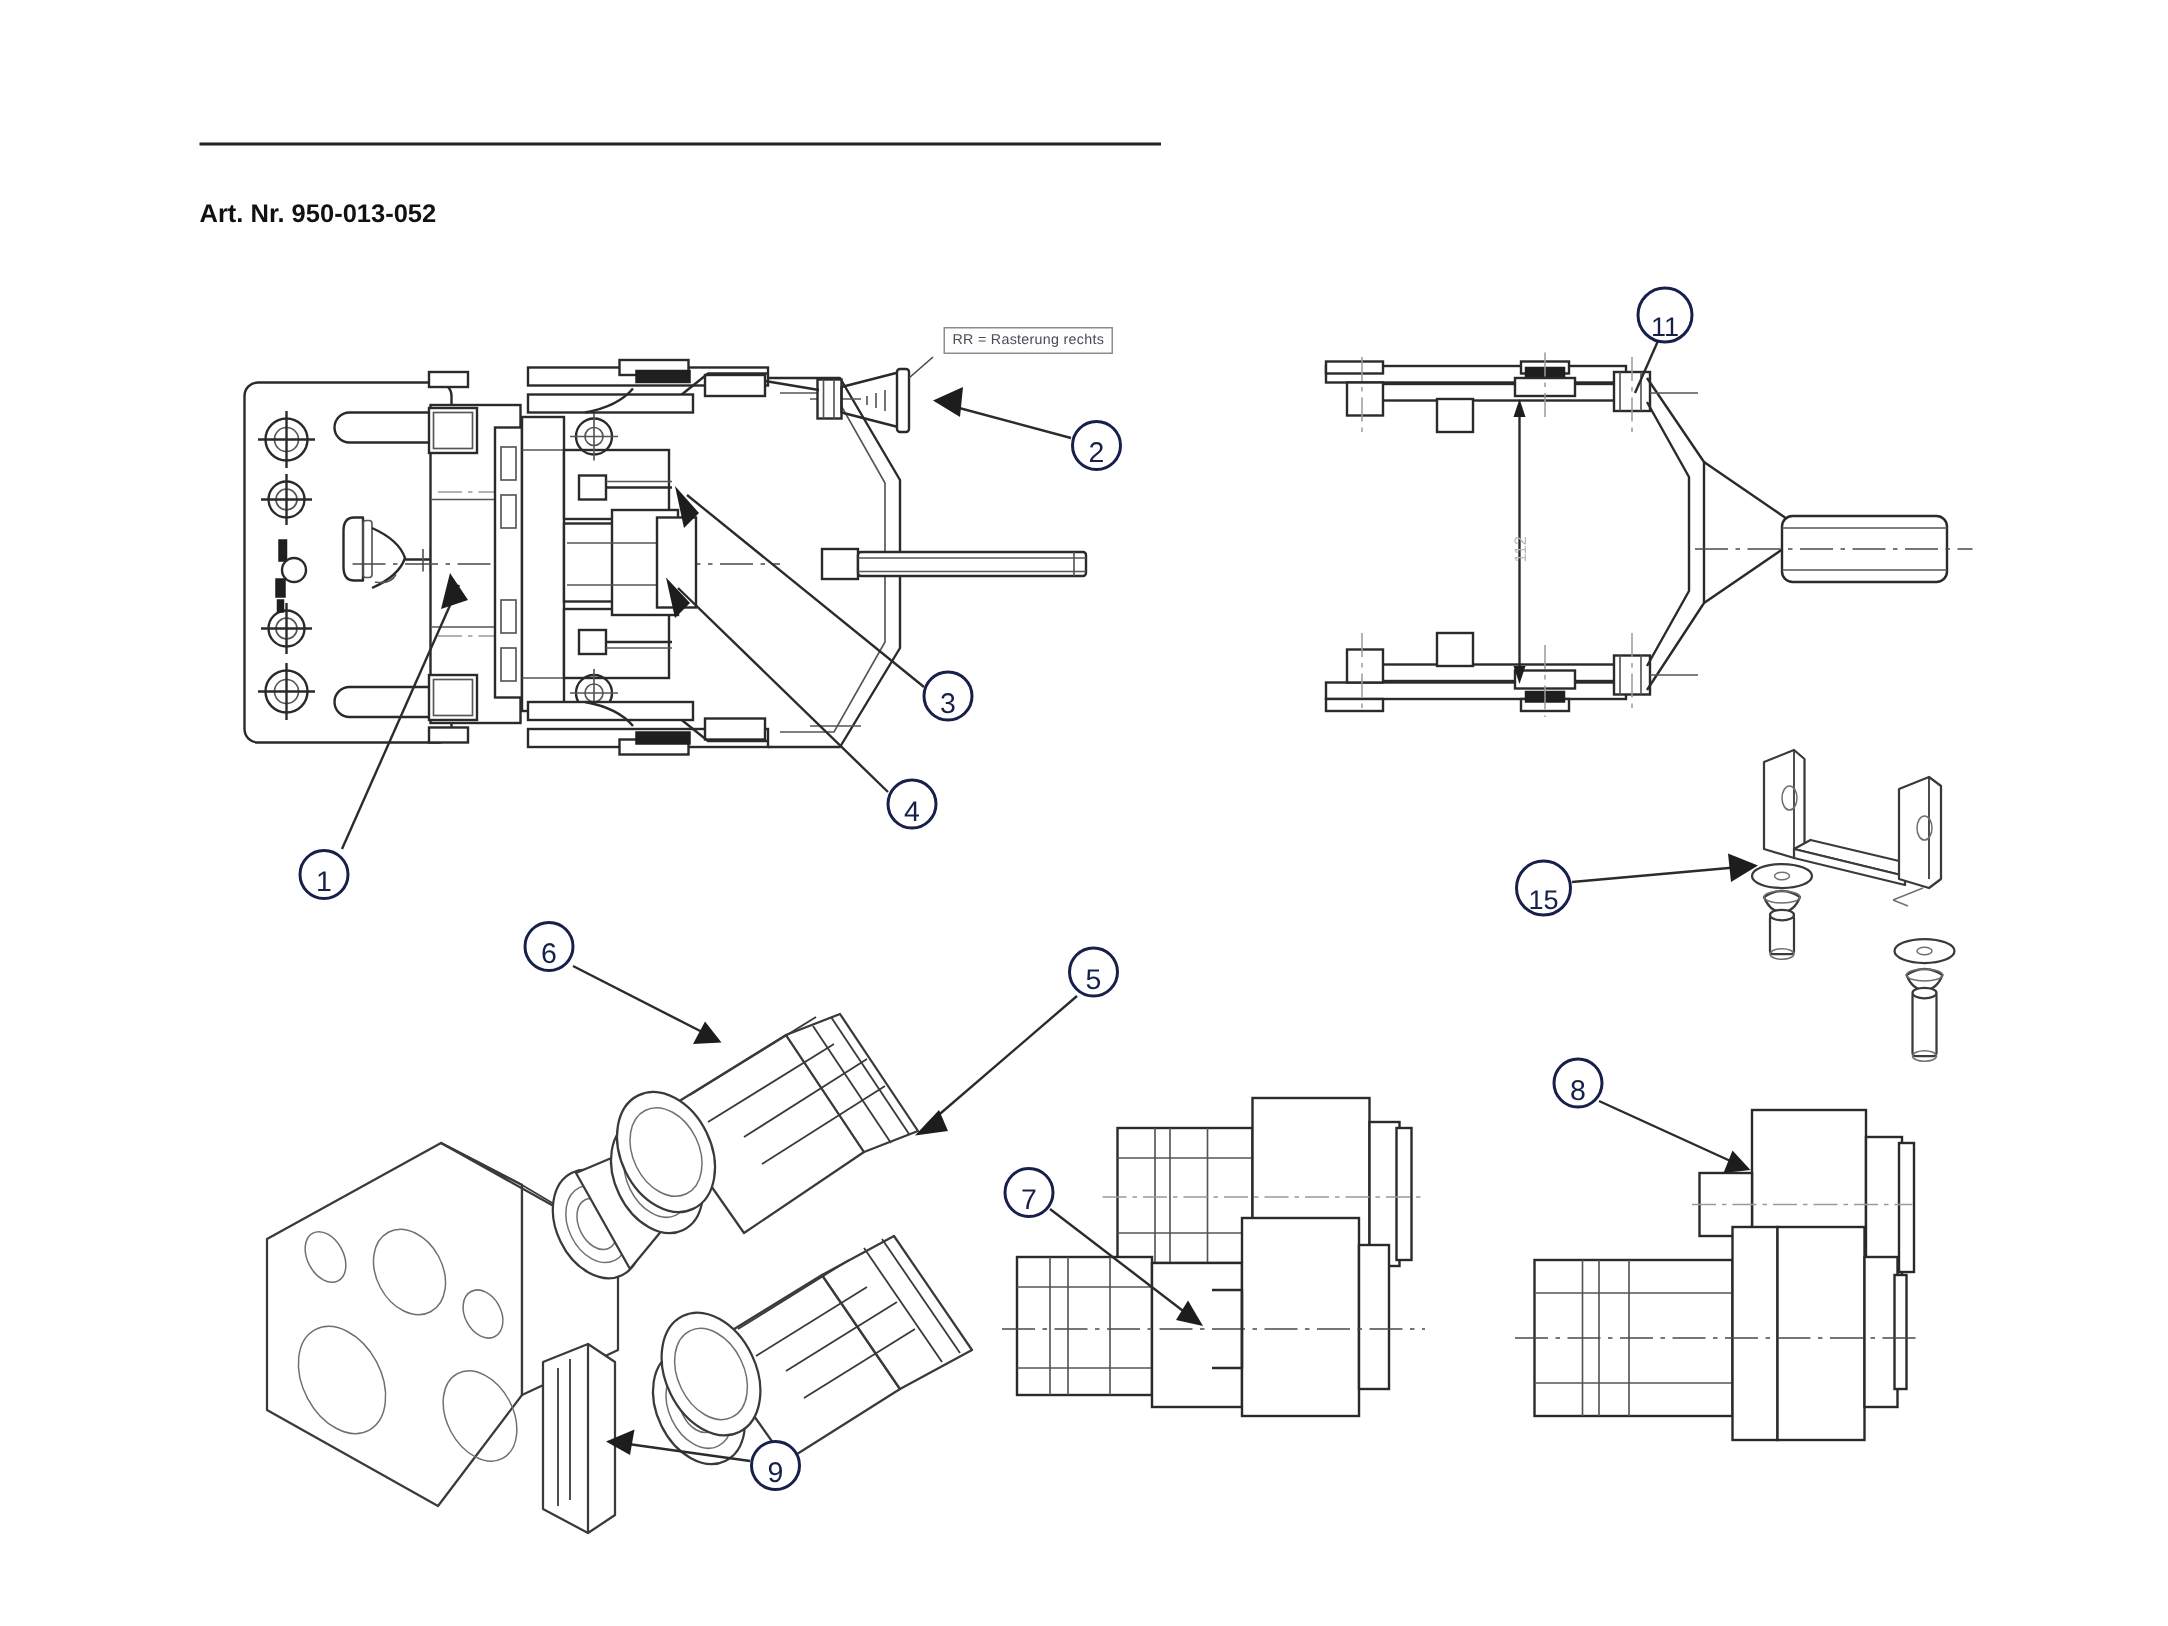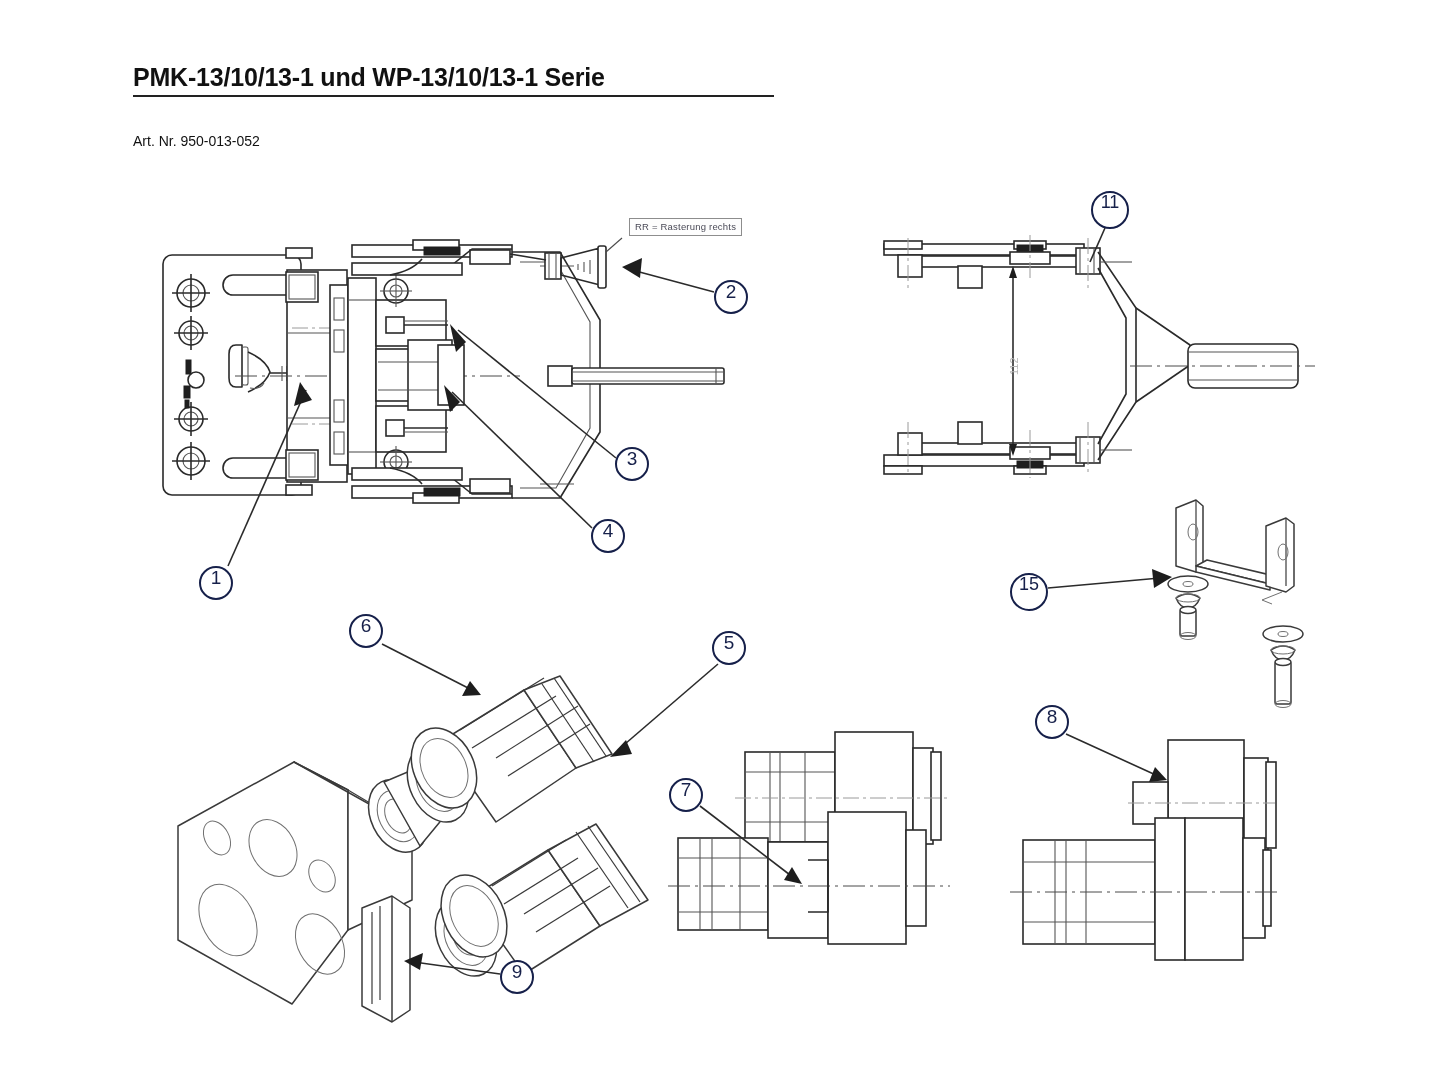--- a/index.html
+++ b/index.html
@@ -6,25 +6,25 @@
   html,body{margin:0;padding:0;background:#ffffff;}
   body{width:1445px;height:1084px;position:relative;overflow:hidden;
        font-family:"Liberation Sans",sans-serif;color:#000;}
 
   #sheet{position:absolute;inset:0;background:#fff;}
 
   
   .title{position:absolute;left:133px;top:63px;font-size:25px;font-weight:bold;
          letter-spacing:-.2px;color:#111;white-space:nowrap;}
   .title-rule{position:absolute;left:133px;top:95px;width:641px;height:2px;background:#222;}
-  .artnr{position:absolute;left:133px;top:133px;font-size:14px;font-weight:normal;color:#111;white-space:nowrap;}
+  .artnr{position:absolute;left:133px;top:133px;font-size:17px;font-weight:bold;color:#111;white-space:nowrap;}
 
   
   .balloon{position:absolute;width:34px;height:34px;border:2px solid #16204a;border-radius:50%;
-           box-sizing:border-box;display:flex;align-items:flex-start;justify-content:center;
+           box-sizing:border-box;display:flex;align-items:flex-end;justify-content:center;
            font-size:19px;color:#16204a;background:#fff;line-height:1;}
   .balloon.wide{width:38px;height:38px;font-size:18px;}
 
   
   svg.layer{position:absolute;left:0;top:0;width:1445px;height:1084px;overflow:visible;}
   .ln{stroke:#2b2b2b;stroke-width:1.6;fill:none;}
   .ln-thin{stroke:#4a4a4a;stroke-width:1.1;fill:none;}
   .arrow{fill:#1d1d1d;}
 
   
@@ -45,21 +45,20 @@
            letter-spacing:.2px;font-family:"Liberation Sans",sans-serif;}
 
   .dimtxt{position:absolute;font-size:11px;color:#b9b9b9;
           transform:rotate(-90deg);transform-origin:left top;white-space:nowrap;}
 </style>
 </head>
 <body>
 
 <div id="sheet">
 
-  <div class="title">PMK-13/10/13-1 und WP-13/10/13-1 Serie</div>
   <div class="title-rule"></div>
   <div class="artnr">Art. Nr. 950-013-052</div>
 
   <svg class="layer" viewBox="0 0 1445 1084">
 
     <g>
 
       <rect class="dfill" x="163" y="255" width="138" height="240" rx="9"></rect>
 
       <g>

